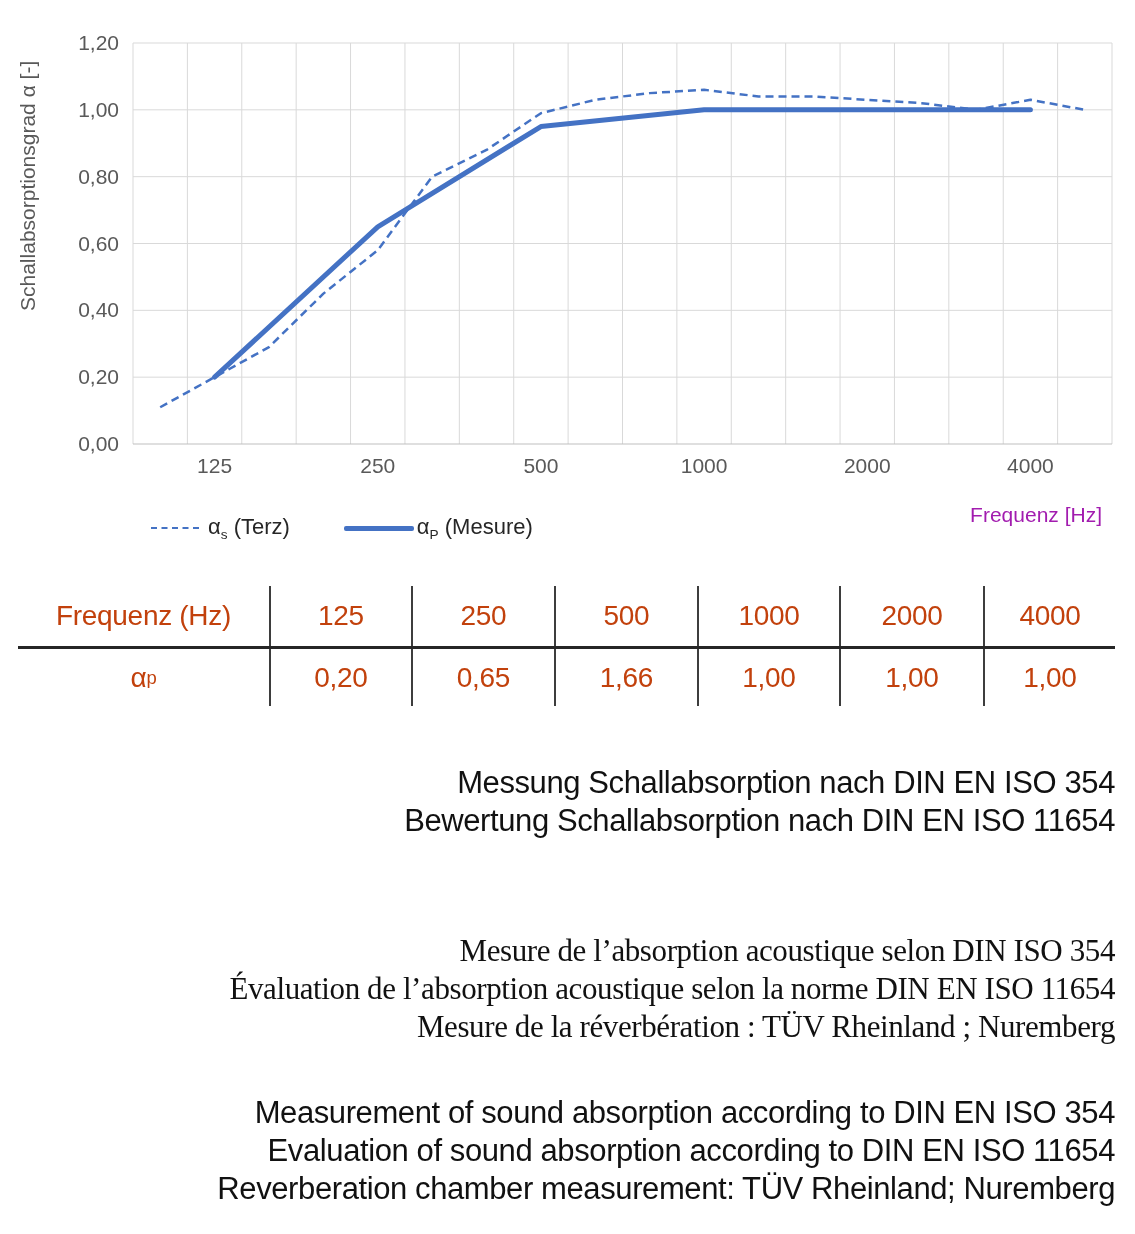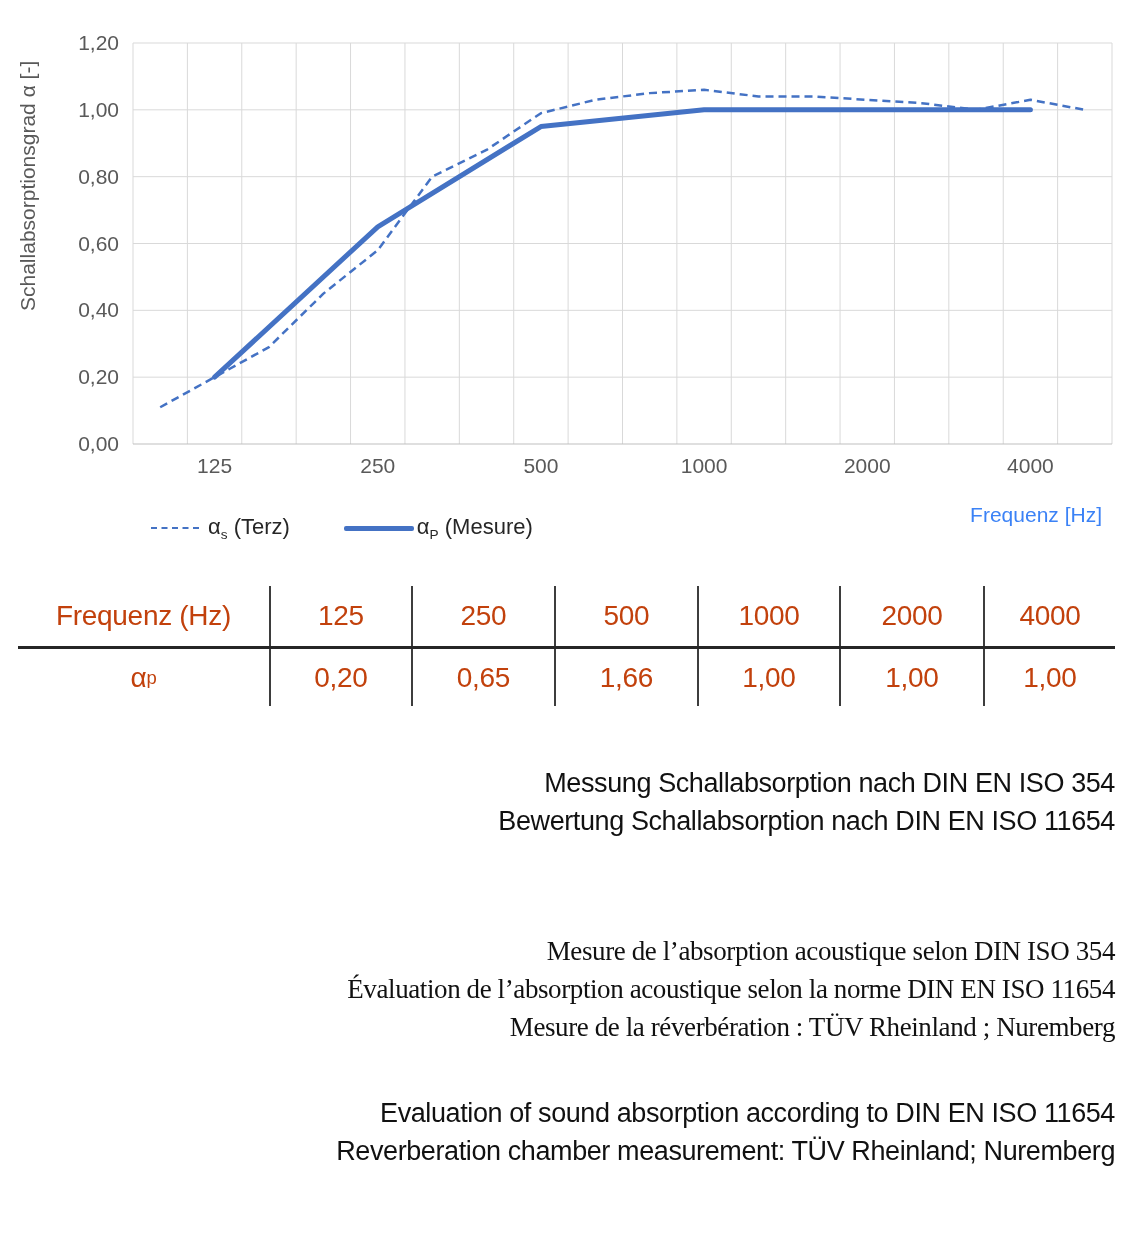--- a/index.html
+++ b/index.html
@@ -11,41 +11,41 @@
   #chart-svg text { font-family:"Liberation Sans", sans-serif; font-size:21px; fill:#595959; }
 
   .y-axis-title {
     position:absolute; left:16px; top:36px; height:300px;
     writing-mode:vertical-rl; transform:rotate(180deg);
     display:flex; align-items:center; justify-content:center;
     font-size:21px; color:#595959; white-space:nowrap;
   }
   .x-axis-title {
     position:absolute; right:33px; top:503px;
-    font-size:21px; color:#3b82f6;
+    font-size:21px; color:#a21caf;
   }
 
   .legend { position:absolute; left:151px; top:514px; display:flex; align-items:flex-end; gap:54px; font-size:22px; color:#262626; }
   .legend-item { display:flex; align-items:center; }
   .swatch-dashed { width:48px; height:0; border-top:2.5px dashed #4472C4; margin-right:9px; }
   .swatch-solid  { width:70px; height:5px; background:#4472C4; border-radius:2px; margin-right:3px; }
   .legend-item sub, .alpha-sub { font-size:0.62em; }
 
   
   .abs-table { position:absolute; left:18px; top:586px; width:1097px; color:#c2410c; letter-spacing:-0.3px; }
   .t-row { display:grid; grid-template-columns:253px 142px 143px 143px 142px 144px 130px; }
   .t-row.head { border-bottom:3px solid #262626; }
   .t-cell { height:60px; display:flex; align-items:center; justify-content:center; font-size:28px; }
   .t-row.body .t-cell { height:57px; }
   .t-cell.divider { border-right:2px solid #3d3d3d; }
   .t-cell sub { font-size:0.66em; }
 
   
   .caption { position:absolute; right:20px; width:1100px; text-align:right;
-             font-size:27px; line-height:38px; letter-spacing:-0.4px; color:#111; }
+             font-size:31px; line-height:38px; letter-spacing:-0.4px; color:#111; }
   .caption-de { top:764px; }
   .caption-fr { top:932px;font-family:Liberation Serif, serif; }
   .caption-en { top:1094px; }
 </style>
 </head>
 <body>
 
 <div id="page">
 
   <svg id="chart-svg" width="1135" height="485">
@@ -134,17 +134,18 @@
   <div class="caption caption-de">
     <div>Messung Schallabsorption nach DIN EN ISO 354</div>
     <div>Bewertung Schallabsorption nach DIN EN ISO 11654</div>
   </div>
   <div class="caption caption-fr">
     <div>Mesure de l’absorption acoustique selon DIN ISO 354</div>
     <div>Évaluation de l’absorption acoustique selon la norme DIN EN ISO 11654</div>
     <div>Mesure de la réverbération : TÜV Rheinland ; Nuremberg</div>
   </div>
   <div class="caption caption-en">
+    <div>Measurement of sound absorption according to DIN EN ISO 354</div>
     <div>Evaluation of sound absorption according to DIN EN ISO 11654</div>
     <div>Reverberation chamber measurement: TÜV Rheinland; Nuremberg</div>
   </div>
 
 </div>
 
 </body></html>

